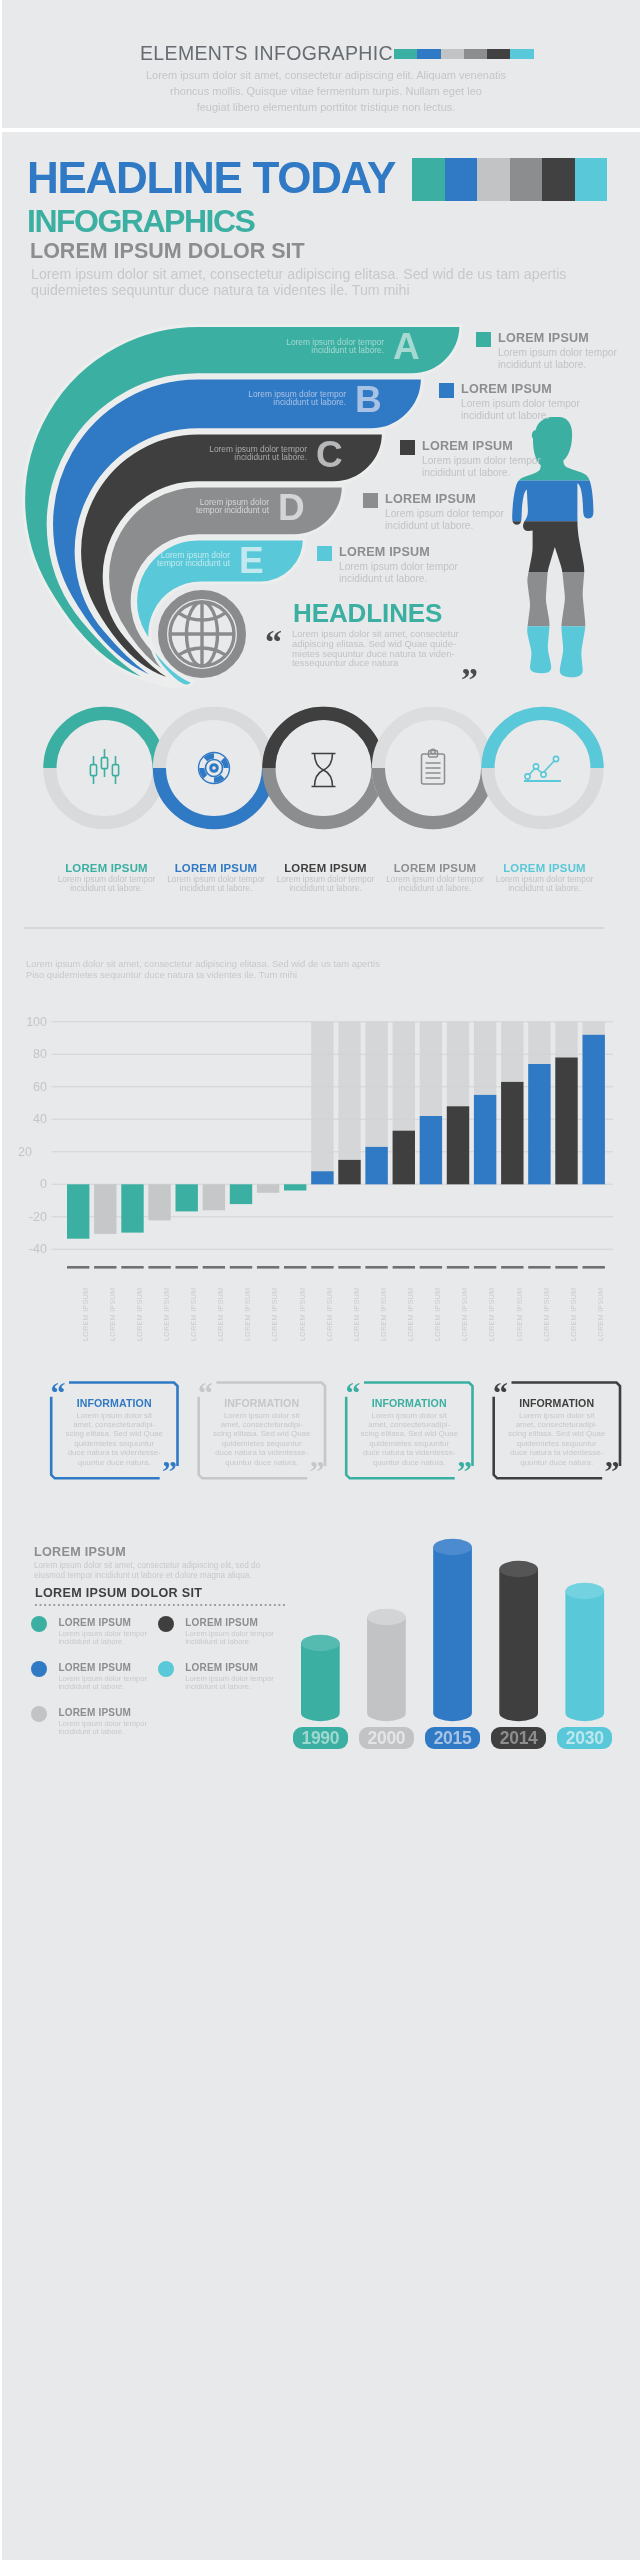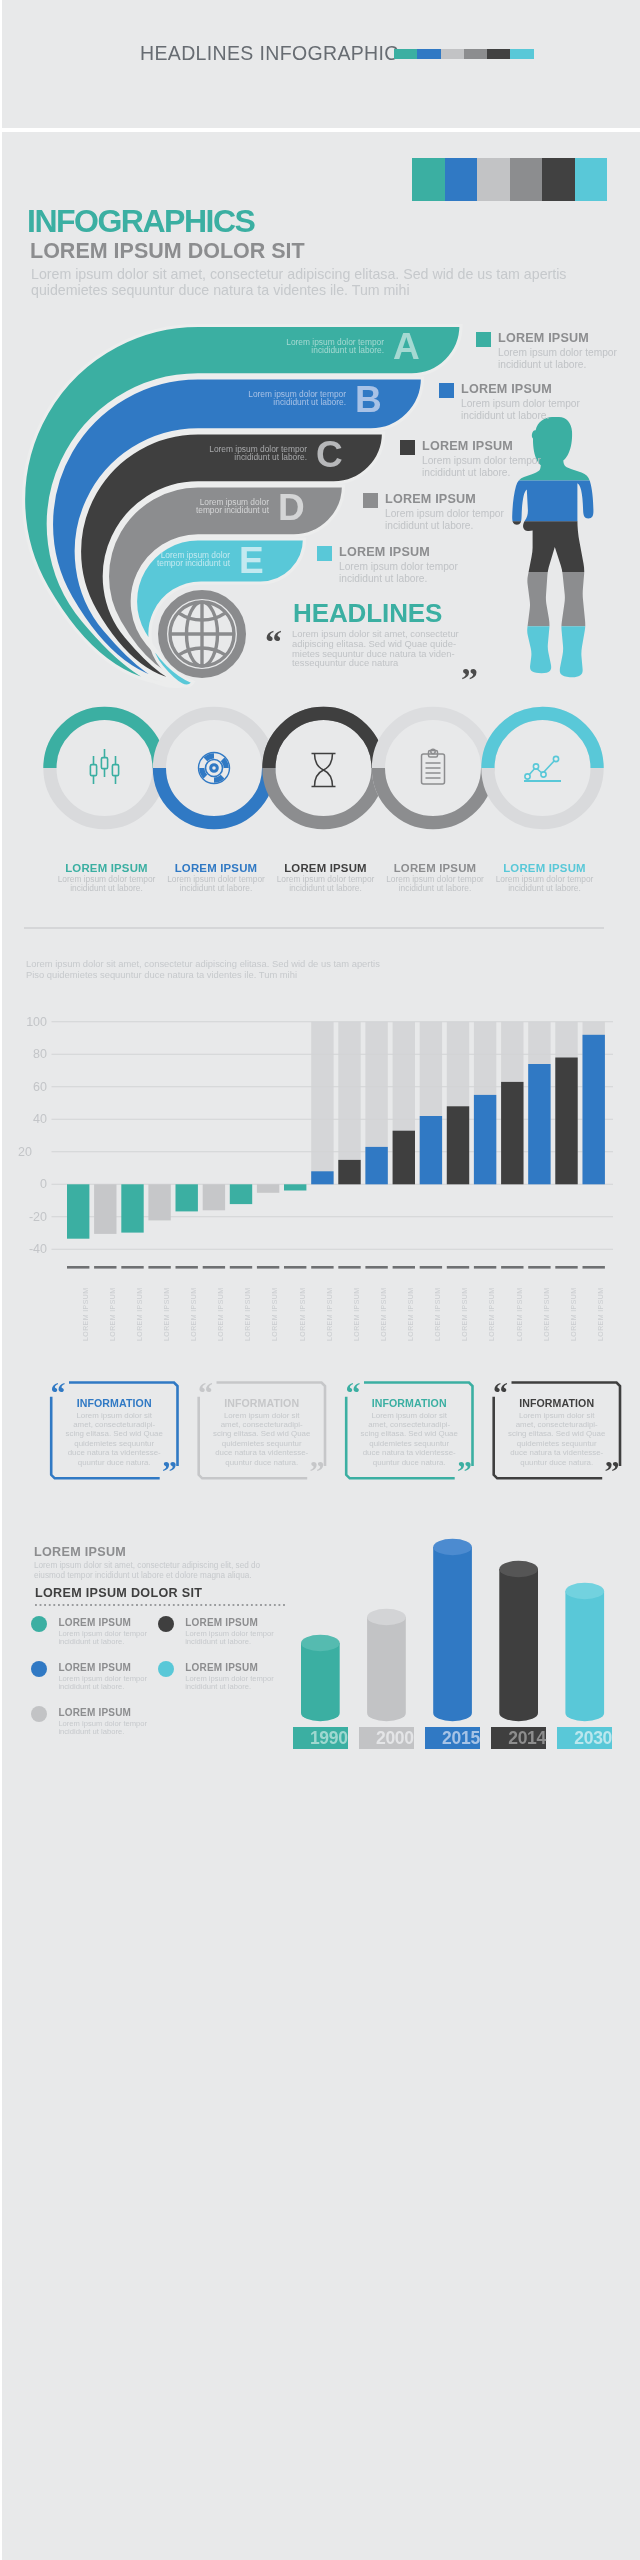--- a/index.html
+++ b/index.html
@@ -52,39 +52,41 @@
   #cyl-lead{left:34px;top:1505px;font-size:8.6px;line-height:11.3px;color:#c6c9cc;white-space:nowrap;}
   #cyl-h1{left:34px;top:1545px;font-size:12.6px;font-weight:bold;color:#8c8d8f;letter-spacing:.3px;white-space:nowrap;}
   #cyl-h1sub{left:34px;top:1561px;font-size:8.2px;line-height:9.6px;color:#c6c9cc;white-space:nowrap;}
   #cyl-h2{left:35px;top:1586px;font-size:12.6px;font-weight:bold;color:#3f3f3f;letter-spacing:.3px;white-space:nowrap;}
   #cyl-dots{left:35px;top:1603.5px;width:252px;height:2.2px;
       background-image:linear-gradient(to right,#9a9c9e 0 2.2px,transparent 2.2px 4.6px);
       background-size:4.6px 2.2px;}
   .lg-dot{position:absolute;width:16px;height:16px;border-radius:50%;}
   .lgn-t1{position:absolute;font-size:10px;font-weight:bold;color:#8c8d8f;letter-spacing:.2px;white-space:nowrap;}
   .lgn-t2{position:absolute;font-size:7.6px;line-height:8.5px;color:#c6c9cc;white-space:nowrap;}
-  .yrbox{position:absolute;height:22.2px;border-radius:0;text-align:right;font-size:17.5px;font-weight:bold;line-height:22.5px;letter-spacing:-.3px;}
+  .yrbox{position:absolute;height:22.2px;border-radius:9px;text-align:center;font-size:17.5px;font-weight:bold;line-height:22.5px;letter-spacing:-.3px;}
 
   
   .circ-t1{position:absolute;text-align:center;width:120px;font-size:11.4px;font-weight:bold;letter-spacing:.2px;}
   .circ-t2{position:absolute;text-align:center;width:120px;font-size:8.4px;line-height:9px;color:#c0c3c6;}
 </style>
 </head>
 <body>
 
 <div class="page">
   <div id="left-edge"></div>
 
   <div class="abs" id="top-strip">
     <div class="abs" id="elements-title">
-      <span class="tt">HEADLINES INFOGRAPHIC</span><span class="swatchbar"><i style="background:#3bafa2"></i><i style="background:#3079c4"></i><i style="background:#c2c3c5"></i><i style="background:#8c8d8f"></i><i style="background:#414141"></i><i style="background:#59c8d8"></i></span>
-    </div>
+      <span class="tt">ELEMENTS INFOGRAPHIC</span><span class="swatchbar"><i style="background:#3bafa2"></i><i style="background:#3079c4"></i><i style="background:#c2c3c5"></i><i style="background:#8c8d8f"></i><i style="background:#414141"></i><i style="background:#59c8d8"></i></span>
+    </div>
+    <div class="abs" id="elements-sub"><span>Lorem ipsum dolor sit amet, consectetur adipiscing elit. Aliquam venenatis</span><br><span>rhoncus mollis. Quisque vitae fermentum turpis. Nullam eget leo</span><br><span>feugiat libero elementum porttitor tristique non lectus.</span></div>
   </div>
   <div class="abs" id="white-gap"></div>
 
+  <div class="abs" id="hl1">HEADLINE TODAY</div>
   <div class="abs" id="hl2">INFOGRAPHICS</div>
   <div class="abs" id="hl3">LOREM IPSUM DOLOR SIT</div>
   <div class="abs" id="hl-desc"><span>Lorem ipsum dolor sit amet, consectetur adipiscing elitasa. Sed wid de us tam apertis</span><br><span>quidemietes sequuntur duce natura ta videntes ile. Tum mihi</span></div>
   <div class="abs" id="hl-swatch"><i style="background:#3bafa2"></i><i style="background:#3079c4"></i><i style="background:#c2c3c5"></i><i style="background:#8c8d8f"></i><i style="background:#414141"></i><i style="background:#59c8d8"></i></div>
 
   <svg class="abs" id="swoosh" width="638" height="380" viewBox="0 315 638 380" style="left:0;top:315px;">
     <g stroke="#eceded" stroke-width="3.2">
       <path fill="#3bafa2" d="M 461.0 325.5 A 49.2 49.2 0 0 1 411.8 374.8 L 198.0 374.8 A 149.8 149.8 0 0 0 83.3 620.8 Q 152.6 703.4 193.0 682.0 Q 109.7 696.1 46.9 587.2 A 174.5 174.5 0 0 1 198.0 325.5 Z"></path>
       <path fill="#3079c4" d="M 422.5 378.0 A 51.8 51.8 0 0 1 370.8 429.8 L 198.0 429.8 A 121.8 121.8 0 0 0 104.7 629.8 Q 161.1 696.9 193.0 682.0 Q 123.9 689.1 71.1 597.8 A 146.5 146.5 0 0 1 198.0 378.0 Z"></path>
       <path fill="#3f3f3f" d="M 383.5 433.0 A 49.8 49.8 0 0 1 333.8 482.8 L 198.0 482.8 A 93.8 93.8 0 0 0 126.2 636.8 Q 169.6 688.5 193.0 682.0 Q 138.0 684.6 95.4 610.8 A 118.5 118.5 0 0 1 198.0 433.0 Z"></path>

